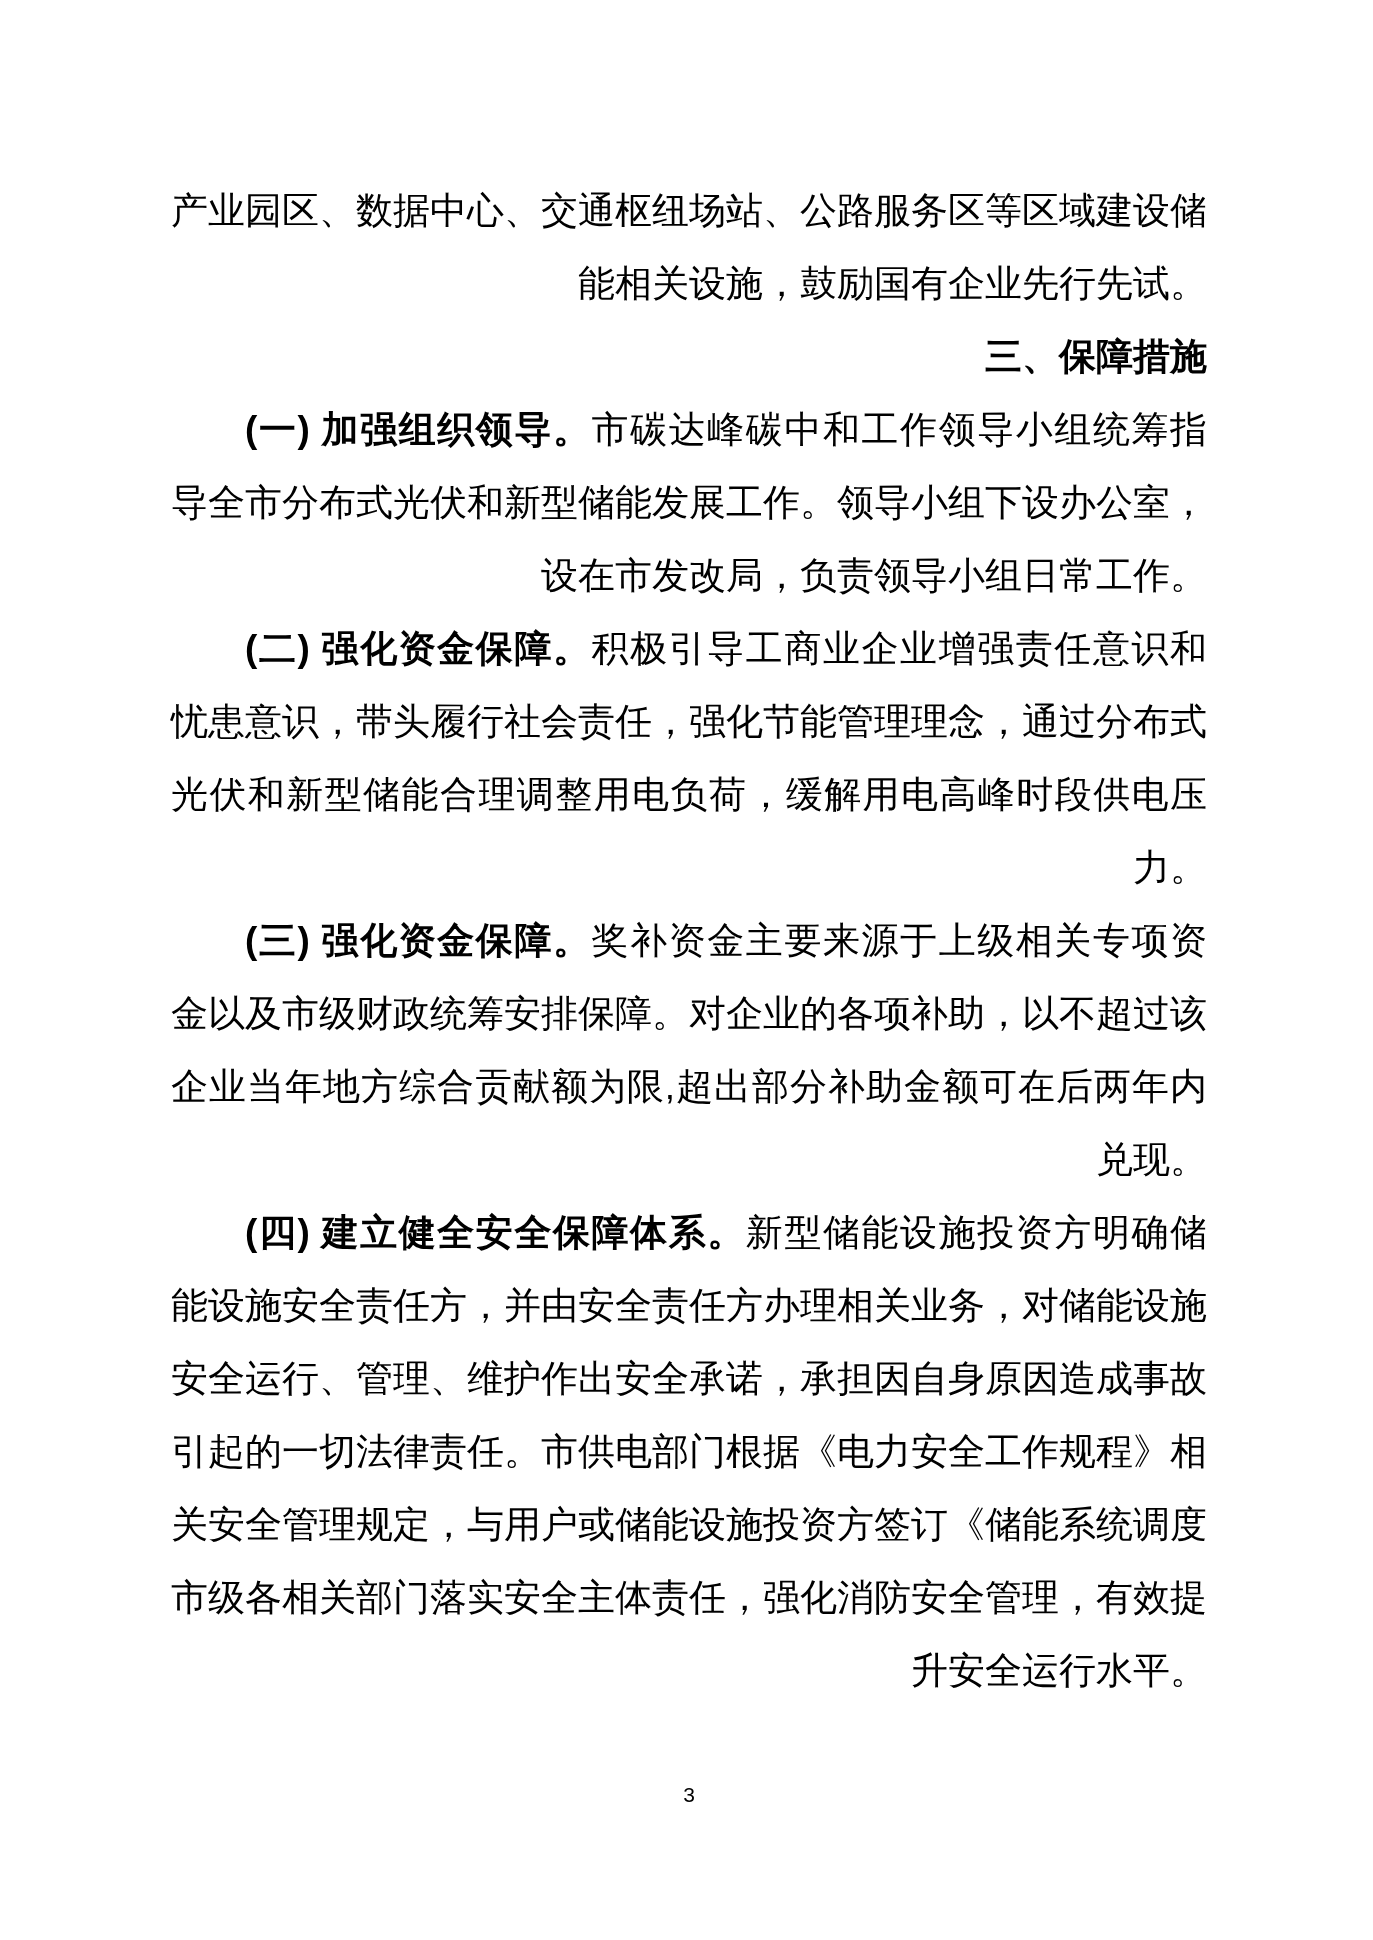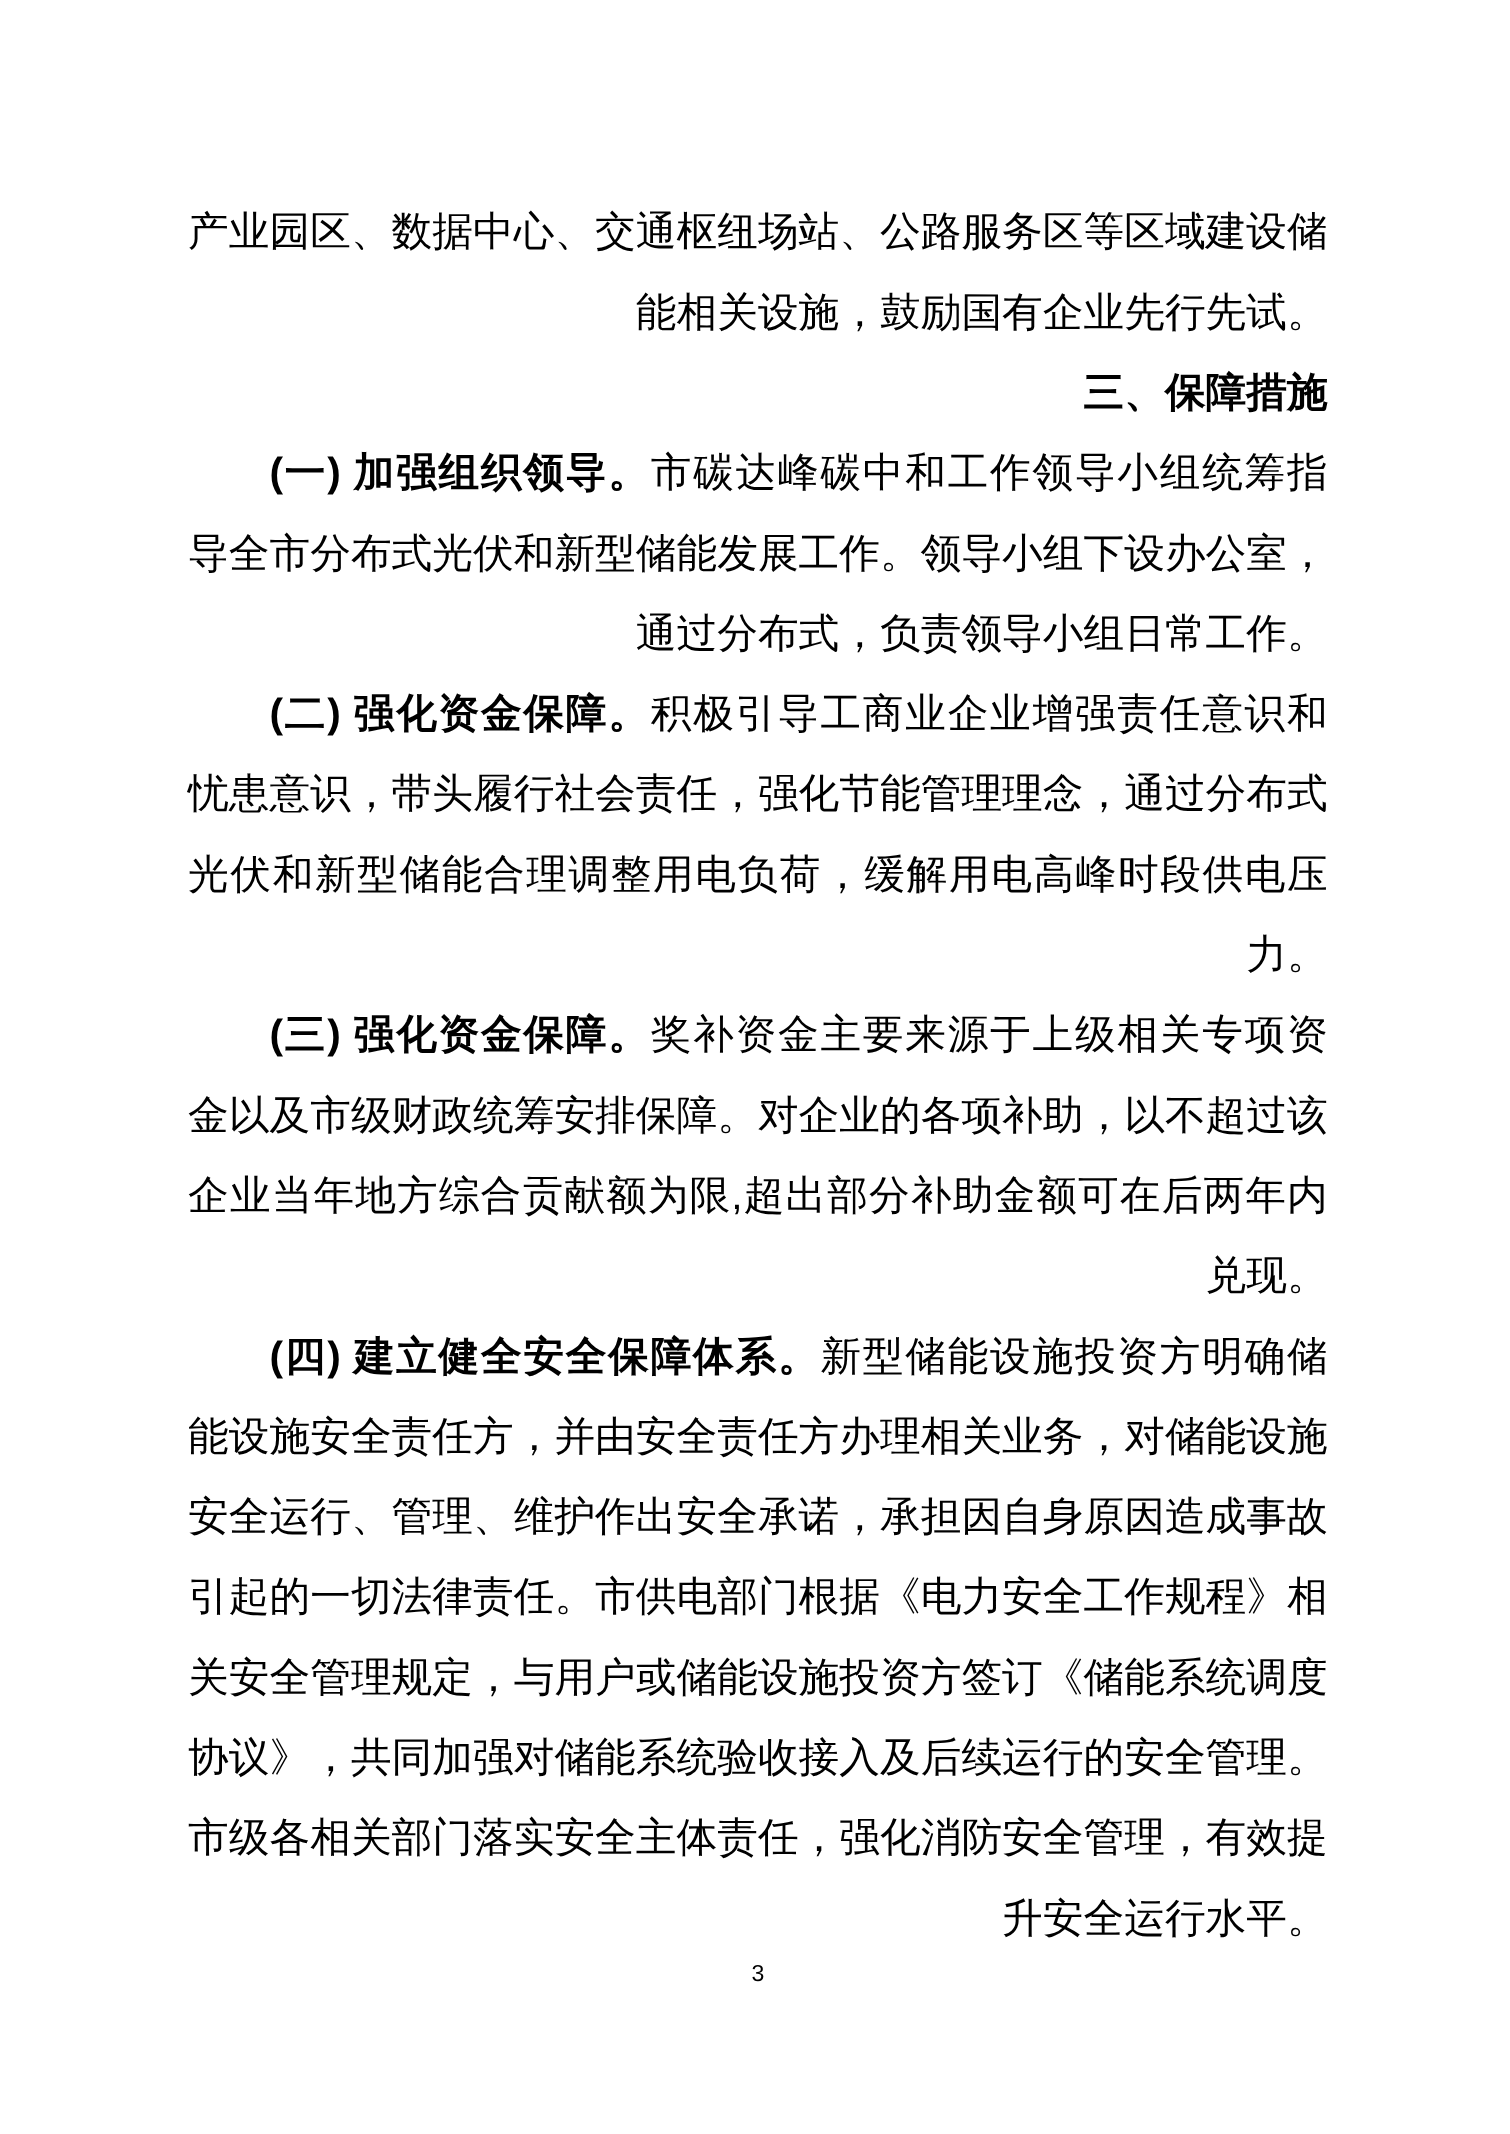--- a/index.html
+++ b/index.html
@@ -61,41 +61,40 @@
       <div class="paragraph">
         <div class="line justify"><span class="seg">产业园区、数据中心、交通枢纽场站、公路服务区等区域建设储</span></div>
         <div class="line"><span class="seg">能相关设施，鼓励国有企业先行先试。</span></div>
       </div>
       <div class="paragraph">
         <div class="line indent"><span class="seg bold">三、保障措施</span></div>
       </div>
       <div class="paragraph">
         <div class="line justify indent"><span class="seg bold">(一) 加强组织领导。</span><span class="seg">市碳达峰碳中和工作领导小组统筹指</span></div>
         <div class="line justify"><span class="seg">导全市分布式光伏和新型储能发展工作。领导小组下设办公室，</span></div>
-        <div class="line"><span class="seg">通过分布式，负责领导小组日常工作。</span></div>
+        <div class="line"><span class="seg">设在市发改局，负责领导小组日常工作。</span></div>
       </div>
       <div class="paragraph">
         <div class="line justify indent"><span class="seg bold">(二) 强化资金保障。</span><span class="seg">积极引导工商业企业增强责任意识和</span></div>
         <div class="line justify"><span class="seg">忧患意识，带头履行社会责任，强化节能管理理念，通过分布式</span></div>
         <div class="line justify"><span class="seg">光伏和新型储能合理调整用电负荷，缓解用电高峰时段供电压</span></div>
         <div class="line"><span class="seg">力。</span></div>
       </div>
       <div class="paragraph">
         <div class="line justify indent"><span class="seg bold">(三) 强化资金保障。</span><span class="seg">奖补资金主要来源于上级相关专项资</span></div>
         <div class="line justify"><span class="seg">金以及市级财政统筹安排保障。对企业的各项补助，以不超过该</span></div>
         <div class="line justify"><span class="seg">企业当年地方综合贡献额为限,超出部分补助金额可在后两年内</span></div>
         <div class="line"><span class="seg">兑现。</span></div>
       </div>
       <div class="paragraph">
         <div class="line justify indent"><span class="seg bold">(四) 建立健全安全保障体系。</span><span class="seg">新型储能设施投资方明确储</span></div>
         <div class="line justify"><span class="seg">能设施安全责任方，并由安全责任方办理相关业务，对储能设施</span></div>
         <div class="line justify"><span class="seg">安全运行、管理、维护作出安全承诺，承担因自身原因造成事故</span></div>
         <div class="line justify"><span class="seg">引起的一切法律责任。市供电部门根据《电力安全工作规程》相</span></div>
         <div class="line justify"><span class="seg">关安全管理规定，与用户或储能设施投资方签订《储能系统调度</span></div>
-        <div class="line justify"><span class="seg">协议》，共同加强对储能系统验收接入及后续运行的安全管理。</span></div>
         <div class="line justify"><span class="seg">市级各相关部门落实安全主体责任，强化消防安全管理，有效提</span></div>
         <div class="line"><span class="seg">升安全运行水平。</span></div>
       </div>
     </div>
   <div class="page-footer">
     <span>3</span>
   </div>
 </div>
 
 </body></html>

